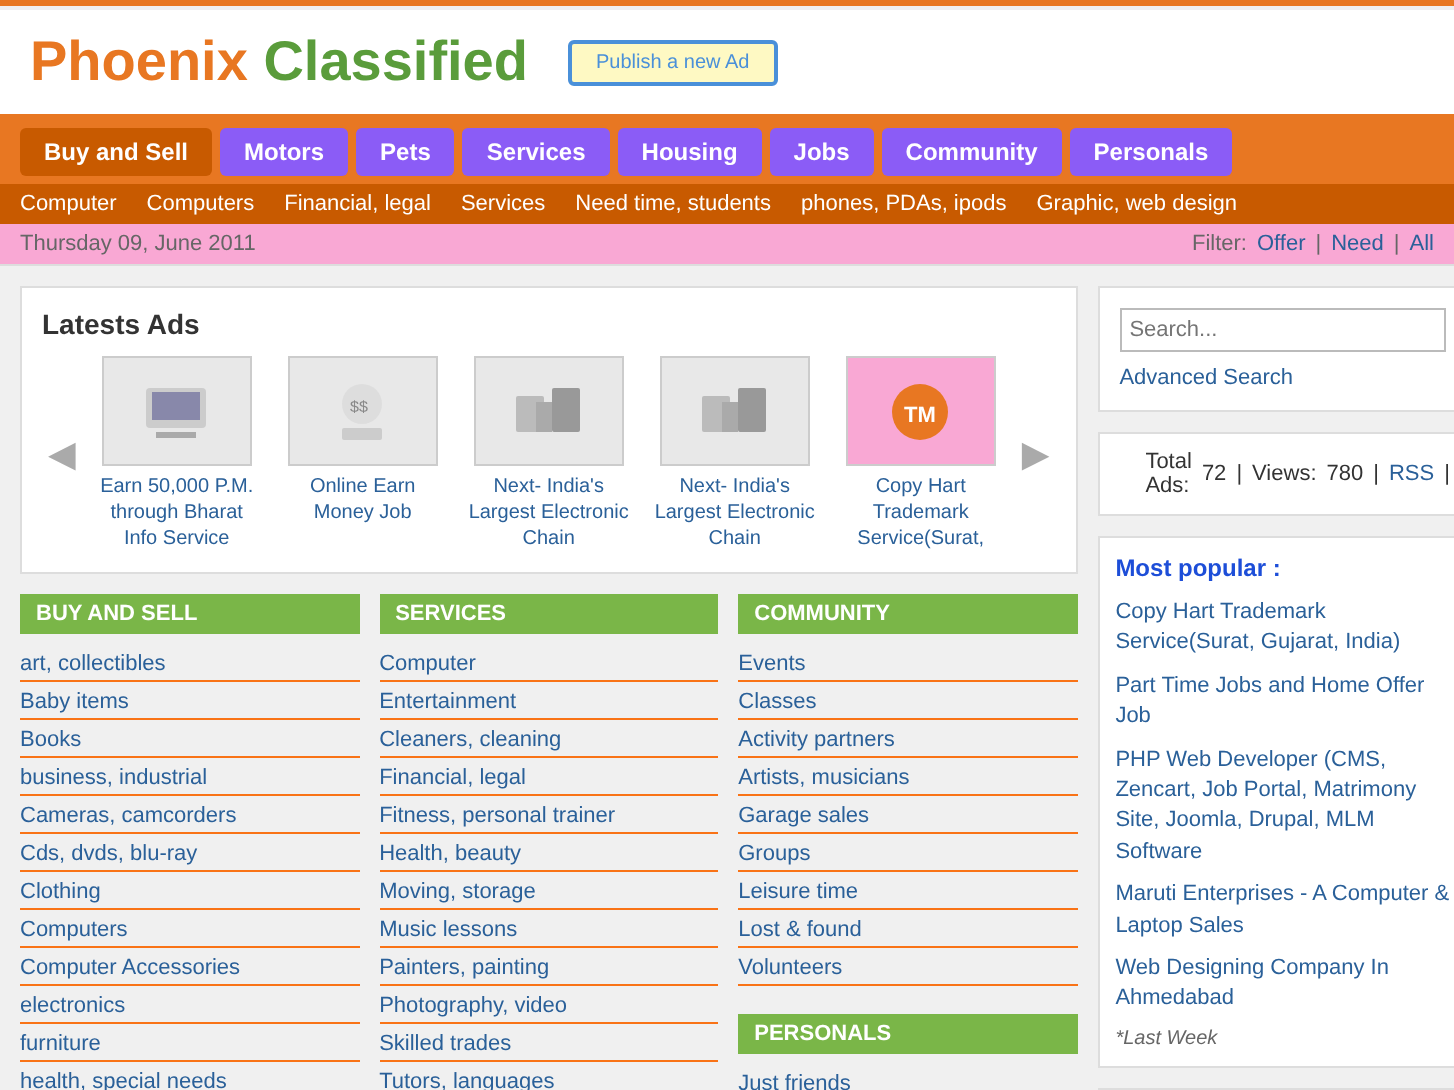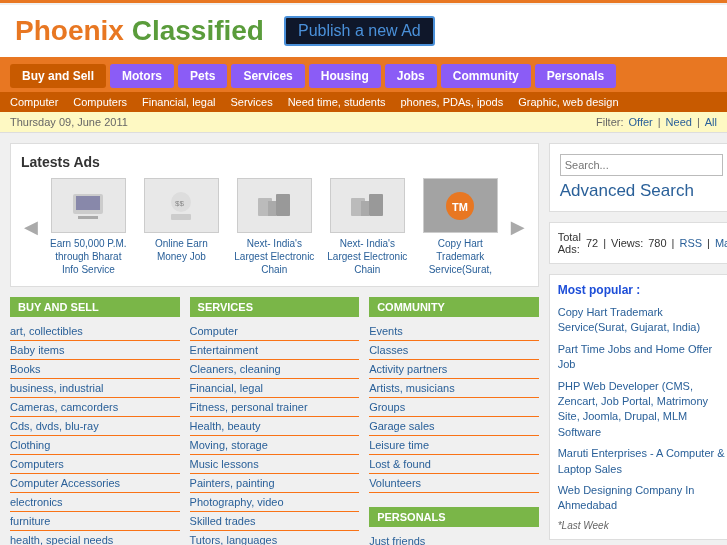--- a/index.html
+++ b/index.html
@@ -3,33 +3,33 @@
   <meta charset="utf-8">
   <style>
     * { margin: 0; padding: 0; box-sizing: border-box; }
     body { font-family: Arial, sans-serif; font-size: 12px; background: #f0f0f0; color: #333; }
     
     
     #header { background: #fff; padding: 10px 15px; border-bottom: 3px solid #e87722; display: flex; align-items: center; gap: 20px; }
     #site-title { font-size: 28px; font-weight: bold; }
     #site-title .phoenix { color: #e87722; }
     #site-title .classified { color: #5a9c3b; }
-    #publish-btn { background: #0f172a; border: 2px solid #4a90d9; color: #4a90d9; padding: 4px 12px; border-radius: 3px; font-size: 16px; cursor: pointer; }
+    #publish-btn { background: #fef9c3; border: 2px solid #4a90d9; color: #4a90d9; padding: 4px 12px; border-radius: 3px; font-size: 10px; cursor: pointer; }
     
     
     #main-nav { background: #e87722; padding: 4px 10px; display: flex; gap: 4px; }
     .nav-btn { background: #8b5cf6; border: none; color: #fff; padding: 5px 12px; border-radius: 3px; font-size: 12px; font-weight: bold; cursor: pointer; }
     .nav-btn.active { background: #c85a00; }
     
     
     #sub-nav { background: #c85a00; padding: 4px 10px; display: flex; gap: 15px; }
     .sub-nav-item { color: #fff; font-size: 11px; cursor: pointer; text-decoration: none; }
     
     
-    #date-bar { background: #fef9c3; padding: 4px 10px; border-bottom: 1px solid #ddd; display: flex; justify-content: space-between; align-items: center; font-size: 11px; color: #666; }
+    #date-bar { background: #f9a8d4; padding: 4px 10px; border-bottom: 1px solid #ddd; display: flex; justify-content: space-between; align-items: center; font-size: 11px; color: #666; }
     #filter-links { display: flex; gap: 5px; }
     .filter-link { color: #2a6099; cursor: pointer; text-decoration: none; }
     
     
     #content { display: flex; gap: 10px; padding: 10px; }
     #left-content { flex: 1; }
     #right-sidebar { width: 185px; }
     
     
     #latest-ads { background: #fff; border: 1px solid #ddd; padding: 10px; margin-bottom: 10px; }
@@ -46,24 +46,24 @@
     #categories { display: flex; gap: 10px; }
     .category-col { flex: 1; }
     .cat-header { background: #7ab648; color: #fff; font-weight: bold; font-size: 11px; padding: 4px 8px; margin-bottom: 5px; }
     .cat-list { list-style: none; }
     .cat-list li { padding: 2px 0; border-bottom: 1px solid #f97316; }
     .cat-list li a { color: #2a6099; text-decoration: none; font-size: 11px; }
     
     
     #search-box { background: #fff; border: 1px solid #ddd; padding: 10px; margin-bottom: 10px; }
     #search-input { width: 100%; border: 1px solid #bbb; padding: 4px; font-size: 11px; margin-bottom: 5px; }
-    #advanced-search { color: #2a6099; font-size: 17px; cursor: pointer; text-decoration: none; }
+    #advanced-search { color: #2a6099; font-size: 11px; cursor: pointer; text-decoration: none; }
     
     #stats-box { background: #fff; border: 1px solid #ddd; padding: 8px; margin-bottom: 10px; font-size: 11px; }
-    #stats-box .stat-line { display: flex; gap: 5px; align-items: center; }
+    #stats-box .stat-line { display: flex; gap: 5px; align-items: center; margin-left: 15px; }
     .stat-link { color: #2a6099; cursor: pointer; }
     
     #popular-box { background: #fff; border: 1px solid #ddd; padding: 8px; margin-bottom: 10px; }
     #popular-box h3 { font-size: 12px; font-weight: bold; color: #1d4ed8; margin-bottom: 8px; }
     .popular-item { font-size: 11px; margin-bottom: 6px; }
     .popular-item a { color: #2a6099; text-decoration: none; line-height: 1.4; display: block; }
     .last-week { font-style: italic; font-size: 10px; color: #666; margin-top: 4px; }
     
     #menu-box { background: #fff; border: 1px solid #ddd; padding: 8px; }
     
@@ -156,21 +156,21 @@
             <div class="ad-thumb">
               <svg viewBox="0 0 40 40">
                   <rect x="4" y="12" width="14" height="18" fill="#bbb" rx="1"></rect>
                   <rect x="22" y="8" width="14" height="22" fill="#999" rx="1"></rect>
                   <rect x="14" y="15" width="8" height="15" fill="#aaa"></rect>
                 </svg>
             </div>
             <div class="ad-title">Next- India's Largest Electronic Chain</div>
           </div>
           <div class="ad-item">
-            <div class="ad-thumb" style="background:#a3a3a3;">
+            <div class="ad-thumb" style="background:#f9a8d4;">
               <svg viewBox="0 0 40 40">
                   <circle cx="20" cy="20" r="14" fill="#e87722"></circle>
                   <text x="12" y="25" font-size="11" fill="white" font-weight="bold">TM</text>
                 </svg>
             </div>
             <div class="ad-title">Copy Hart Trademark Service(Surat,</div>
           </div>
         </div>
         <span class="carousel-arrow">▶</span>
       </div>
@@ -214,22 +214,22 @@
         </ul>
       </div>
 
       <div class="category-col">
         <div class="cat-header">COMMUNITY</div>
         <ul class="cat-list">
           <li><a>Events</a></li>
           <li><a>Classes</a></li>
           <li><a>Activity partners</a></li>
           <li><a>Artists, musicians</a></li>
+          <li><a>Garage sales</a></li>
           <li><a>Groups</a></li>
-          <li><a>Garage sales</a></li>
           <li><a>Leisure time</a></li>
           <li><a>Lost &amp; found</a></li>
           <li><a>Volunteers</a></li>
         </ul>
         <br>
         <div class="cat-header">PERSONALS</div>
         <ul class="cat-list">
           <li><a>Just friends</a></li>
         </ul>
       </div>

